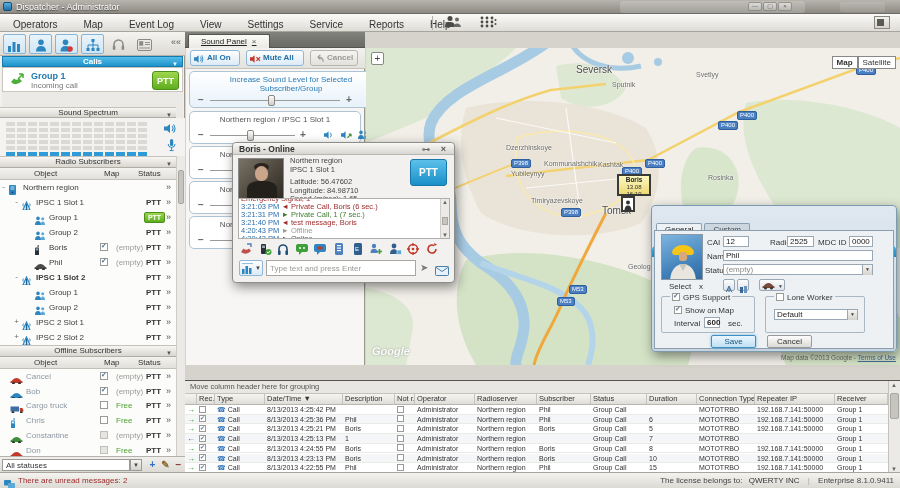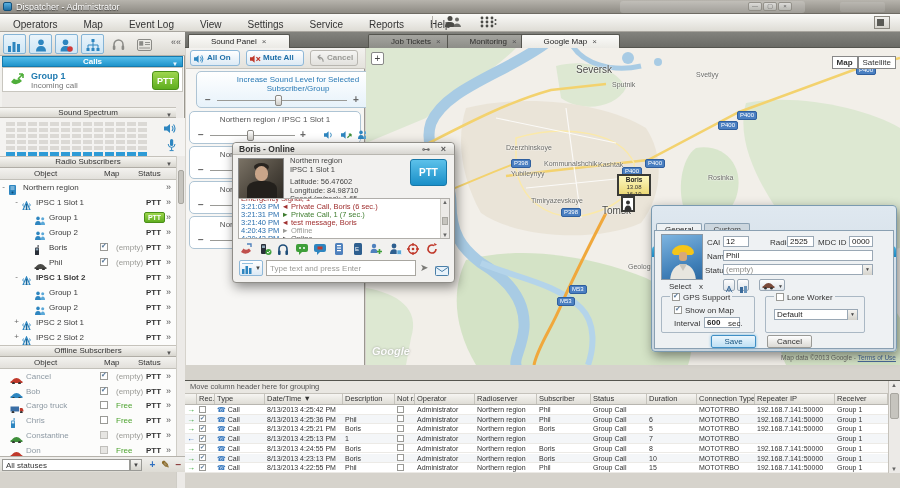--- a/index.html
+++ b/index.html
@@ -60,21 +60,21 @@
   .chev{position:absolute;top:2px;left:166px;font-size:9px;color:#555;}
   .side-scroll{position:absolute;left:176px;top:124px;width:9px;height:332px;background:#eceae7;border-left:1px solid #cfcdc6;}
   .side-scroll .thumb{position:absolute;left:1px;top:14px;width:6px;height:34px;background:#c6c4be;border:1px solid #a8a6a0;border-radius:2px;}
   .statuses-bar{position:absolute;left:0;top:424px;width:185px;height:16px;background:linear-gradient(#f0efec,#dddbd4);border-top:1px solid #b5b2ab;}
   .statuses-box{position:absolute;left:2px;top:2px;width:128px;height:12px;background:#fff;border:1px solid #9a9a96;font-size:8px;color:#333;padding:1px 3px;}
   .statuses-dd{position:absolute;left:130px;top:2px;width:12px;height:12px;background:linear-gradient(#f5f4f1,#d5d3cc);border:1px solid #9a9a96;font-size:6px;text-align:center;line-height:11px;color:#444;}
   .mini-act{position:absolute;top:2px;width:13px;height:12px;font-size:10px;font-weight:bold;text-align:center;line-height:11px;color:#3a6a9a;}
 
   
   .tabstrip{position:absolute;background:linear-gradient(#82827d,#6b6b66);border-bottom:1px solid #55554f;}
-  .tab{position:absolute;top:2px;height:14px;border:1px solid #55554f;border-bottom:none;border-radius:2px 2px 0 0;font-size:8px;padding:0 22px;line-height:13px;white-space:nowrap;}
+  .tab{position:absolute;top:2px;height:14px;border:1px solid #55554f;border-bottom:none;border-radius:2px 2px 0 0;font-size:8px;padding:0 12px;line-height:13px;white-space:nowrap;text-decoration:underline;}
   .tab.active{background:linear-gradient(#fbfbf9,#ebeae5);color:#222;}
   .tab.inactive{background:linear-gradient(#a5a5a0,#8d8d88);color:#2e2e2c;}
   .tab .x{margin-left:5px;color:#555;font-size:8px;}
 
   
   .sound-panel{position:absolute;left:186px;top:48px;width:179px;height:317px;background:#f7f6f4;border-right:1px solid #9a978f;}
   .sp-toolbar{position:absolute;left:0;top:0;width:179px;height:21px;background:linear-gradient(#f3f2ef,#e4e2dc);border-bottom:1px solid #c5c2bb;}
   .spbtn{position:absolute;top:2px;height:16px;background:linear-gradient(#ffffff,#dcEAf5);background:linear-gradient(#ffffff,#dceaf5);border:1px solid #8fb8d8;border-radius:3px;font-size:8px;font-weight:bold;color:#1f6fa8;line-height:14px;padding:0 4px 0 16px;}
   .spbtn svg{position:absolute;left:3px;top:3px;}
   .spbtn.disabled{border-color:#b8b6b0;color:#9a9a96;background:linear-gradient(#f5f5f3,#e2e1dd);}
@@ -608,21 +608,21 @@
             <path d="M7,2.5 Q9,5 7,7.5 M8.5,1 Q11,5 8.5,9" stroke="#2e86c0" fill="none"></path>
           </svg><span>All On</span></span>
       <span class="spbtn" style="left:60px;width:58px;"><svg width="11" height="10" viewBox="0 0 12 10">
             <path d="M0,3 H2.5 L5,1 V9 L2.5,7 H0 Z" fill="#c0392b"></path>
             <path d="M7,3 L11,7 M11,3 L7,7" stroke="#c0392b" stroke-width="1.4"></path>
           </svg><span>Mute All</span></span>
       <span class="spbtn disabled" style="left:124px;width:48px;"><svg width="11" height="10" viewBox="0 0 12 10">
             <path d="M10,8 Q10,3 4,3 M4,3 L7,0.5 M4,3 L7,5.5" stroke="#9a9a96" fill="none" stroke-width="1.3"></path>
           </svg><span>Cancel</span></span>
     </div>
-    <div class="snd-box master" style="left:10px;top:23px;width:204px;height:37px;">
+    <div class="snd-box master" style="left:3px;top:23px;width:204px;height:37px;">
       <div class="bt">Increase Sound Level for Selected</div>
       <div class="bt" style="padding-top:0;">Subscriber/Group</div>
       <div class="slider" style="left:8px;top:22px;width:156px;">
         <span class="minus">−</span>
         <div class="track" style="left:12px;width:130px;">
             <div class="thumb" style="left:58px;"></div>
           </div>
         <span class="plus" style="left:148px;">+</span>
       </div>
     </div>
@@ -719,25 +719,20 @@
                 <circle cx="4" cy="2.4" r="1.8" fill="#2e86c0"></circle>
                 <path d="M1,9 Q1,5 4,5 Q7,5 7,9 Z" fill="#2e86c0"></path>
                 <circle cx="8.7" cy="2.8" r="1.5" fill="#5aa8d8"></circle>
                 <path d="M6.8,9 Q6.8,5.4 8.7,5.4 Q11,5.4 11,9 Z" fill="#5aa8d8"></path>
               </svg></span>
           </div>
         </div>
       </div>
   </div>
 
-  <div class="tabstrip" style="left:365px;top:32px;width:535px;height:16px;" id="map-tabs">
-      <span class="tab inactive" style="left: 3px;"><span>Job Tickets</span><span class="x">×</span></span>
-      <span class="tab inactive" style="left: 81.6px;"><span>Monitoring</span><span class="x">×</span></span>
-      <span class="tab active" style="left: 155.6px;"><span>Google Map</span><span class="x">×</span></span>
-    </div>
 
   <div class="map-panel">
     <svg width="534" height="317" viewBox="0 0 534 317">
       <rect width="534" height="317" fill="#f2efe9"></rect>
       <path d="M0,0 L150,0 C120,30 90,42 60,70 L0,95 Z" fill="#dde8d2"></path>
       <path d="M0,110 C40,105 72,130 62,170 C52,210 20,220 0,225 Z" fill="#d8e6cc"></path>
       <path d="M0,240 C30,245 55,260 45,290 L40,317 L0,317 Z" fill="#dde8d2"></path>
       <path d="M100,212 C160,196 230,210 280,230 C320,250 332,290 322,317 L110,317 C88,280 85,242 100,212 Z" fill="#d4e3c6"></path>
       <path d="M380,55 C430,45 500,60 534,80 L534,200 C490,210 440,190 410,160 C390,130 370,90 380,55 Z" fill="#dde8d2"></path>
       <path d="M330,100 C360,95 380,120 370,150 C360,175 335,180 320,165 C310,145 315,110 330,100 Z" fill="#d8e6cc"></path>
@@ -931,20 +926,35 @@
           <span class="ev-c" style="width: 53px;">Group 1</span>
         </div>
       </div>
     <div class="ev-scroll">
       <span class="ar" style="top:1px;">▲</span>
       <div class="thumb"></div>
       <span class="ar" style="bottom:1px;">▼</span>
     </div>
   </div>
 
+  <div class="statusbar">
+    <span class="sb-msg-ico">
+      <svg width="12" height="10" viewBox="0 0 12 10">
+          <rect x="0" y="0" width="7" height="5.5" rx="1" fill="#2e86c0"></rect>
+          <rect x="4" y="3" width="7" height="5.5" rx="1" fill="#5aa8d8"></rect>
+        </svg>
+    </span>
+    <span class="sb-left">There are unread messages: 2</span>
+    <span class="sb-right">
+      <span>The license belongs to:</span>
+      <span class="lic" style="margin-left:4px;">QWERTY INC</span>
+      <span class="sb-sep">|</span>
+      <span>Enterprise 8.1.0.9411</span>
+    </span>
+  </div>
 
   <div class="boris">
     <div class="btitle"><span>Boris - Online</span>
       <span class="pin">⊶</span>
       <span class="bx">×</span>
     </div>
     <div class="bphoto">
         <div class="hair"></div>
         <div class="face"></div>
         <div class="body"></div>
@@ -1089,21 +1099,21 @@
             <path d="M0.5,6 L0.5,4.5 Q2,4 3,2.5 Q4,1 6.5,1 Q9,1 10,2.5 Q11,4 12.5,4.5 L12.5,6 Z" fill="#7a4a3a"></path>
             <circle cx="3.5" cy="6.3" r="1.3" fill="#333"></circle>
             <circle cx="9.5" cy="6.3" r="1.3" fill="#333"></circle>
           </svg>
           <span class="dd" style="position:absolute;right:1px;top:3px;font-size:5px;color:#444;">▼</span>
         </span>
       <div class="pgroup" style="left:6px;top:65px;">
         <span class="legend"><span class="cb checked pin-cb"></span><span>GPS Support</span></span>
         <span class="plabel" style="left:12px;top:8px;"><span class="cb checked pin-cb"></span><span>Show on Map</span></span>
         <span class="plabel" style="left:12px;top:22px;">Interval</span>
-        <span class="pinput" style="left:42px;top:20px;width:36px;color:#222;font-weight:bold;">600</span>
+        <span class="pinput" style="left:42px;top:20px;width:16px;color:#222;font-weight:bold;">600</span>
         <span class="plabel" style="left:66px;top:22px;">sec.</span>
       </div>
       <div class="pgroup" style="left:110px;top:65px;width:100px;">
         <span class="legend"><span class="cb pin-cb"></span><span>Lone Worker</span></span>
         <span class="pselect" style="left:8px;top:12px;width:84px;color:#222;"><span>Default</span><span class="dd">▼</span></span>
       </div>
       <span class="pbtn save" style="left:56px;top:104px;">Save</span>
       <span class="pbtn cancel" style="left:112px;top:104px;">Cancel</span>
     </div>
   </div>

